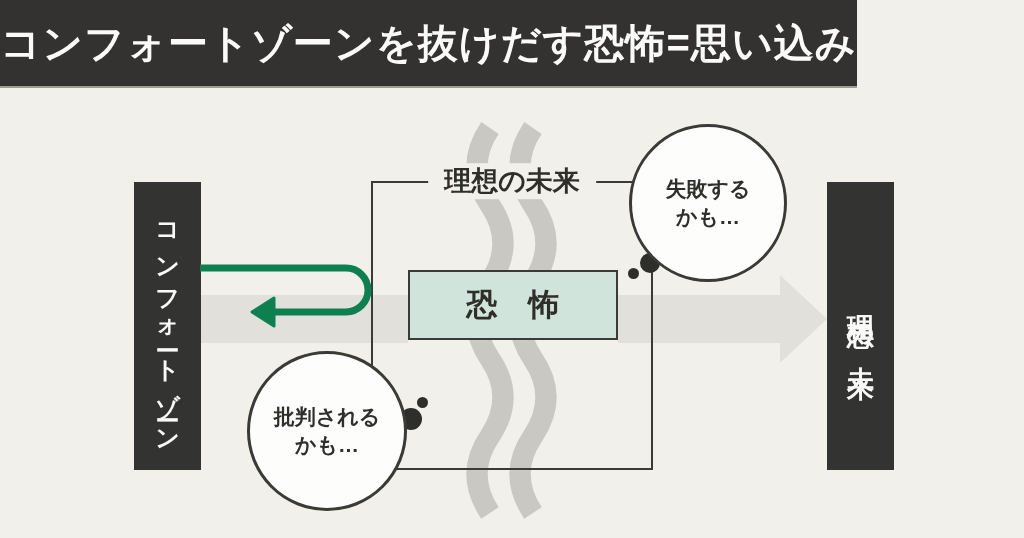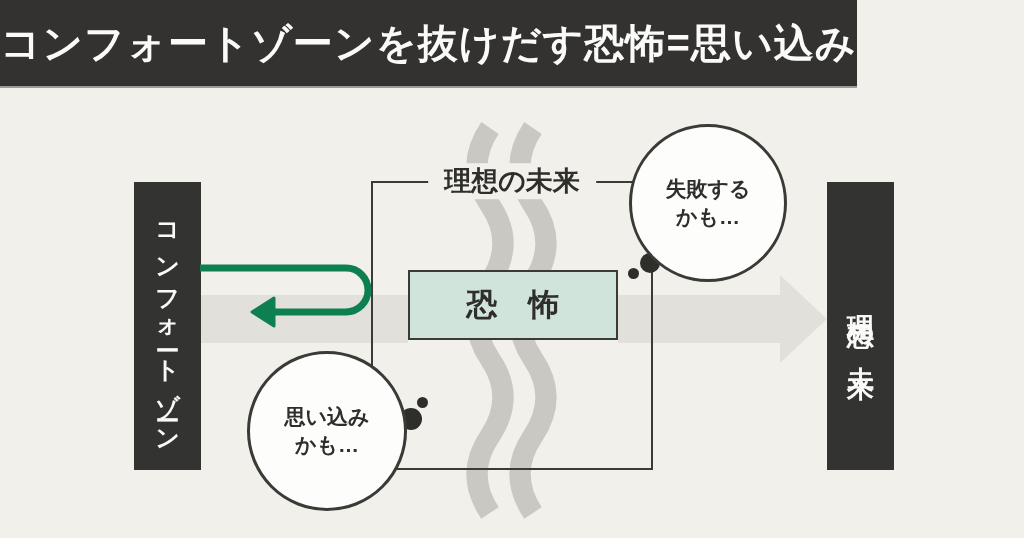--- a/index.html
+++ b/index.html
@@ -137,17 +137,17 @@
   <div class="tail-dot dot-t-big"></div>
   <div class="tail-dot dot-t-small"></div>
   <div class="tail-dot dot-b-big"></div>
   <div class="tail-dot dot-b-small"></div>
 
   <div class="bubble bubble-top">
     <div>失敗する</div>
     <div>かも…</div>
   </div>
   <div class="bubble bubble-bottom">
-    <div>思い込み</div>
+    <div>批判される</div>
     <div>かも…</div>
   </div>
 
 </div>
 
 </body></html>

